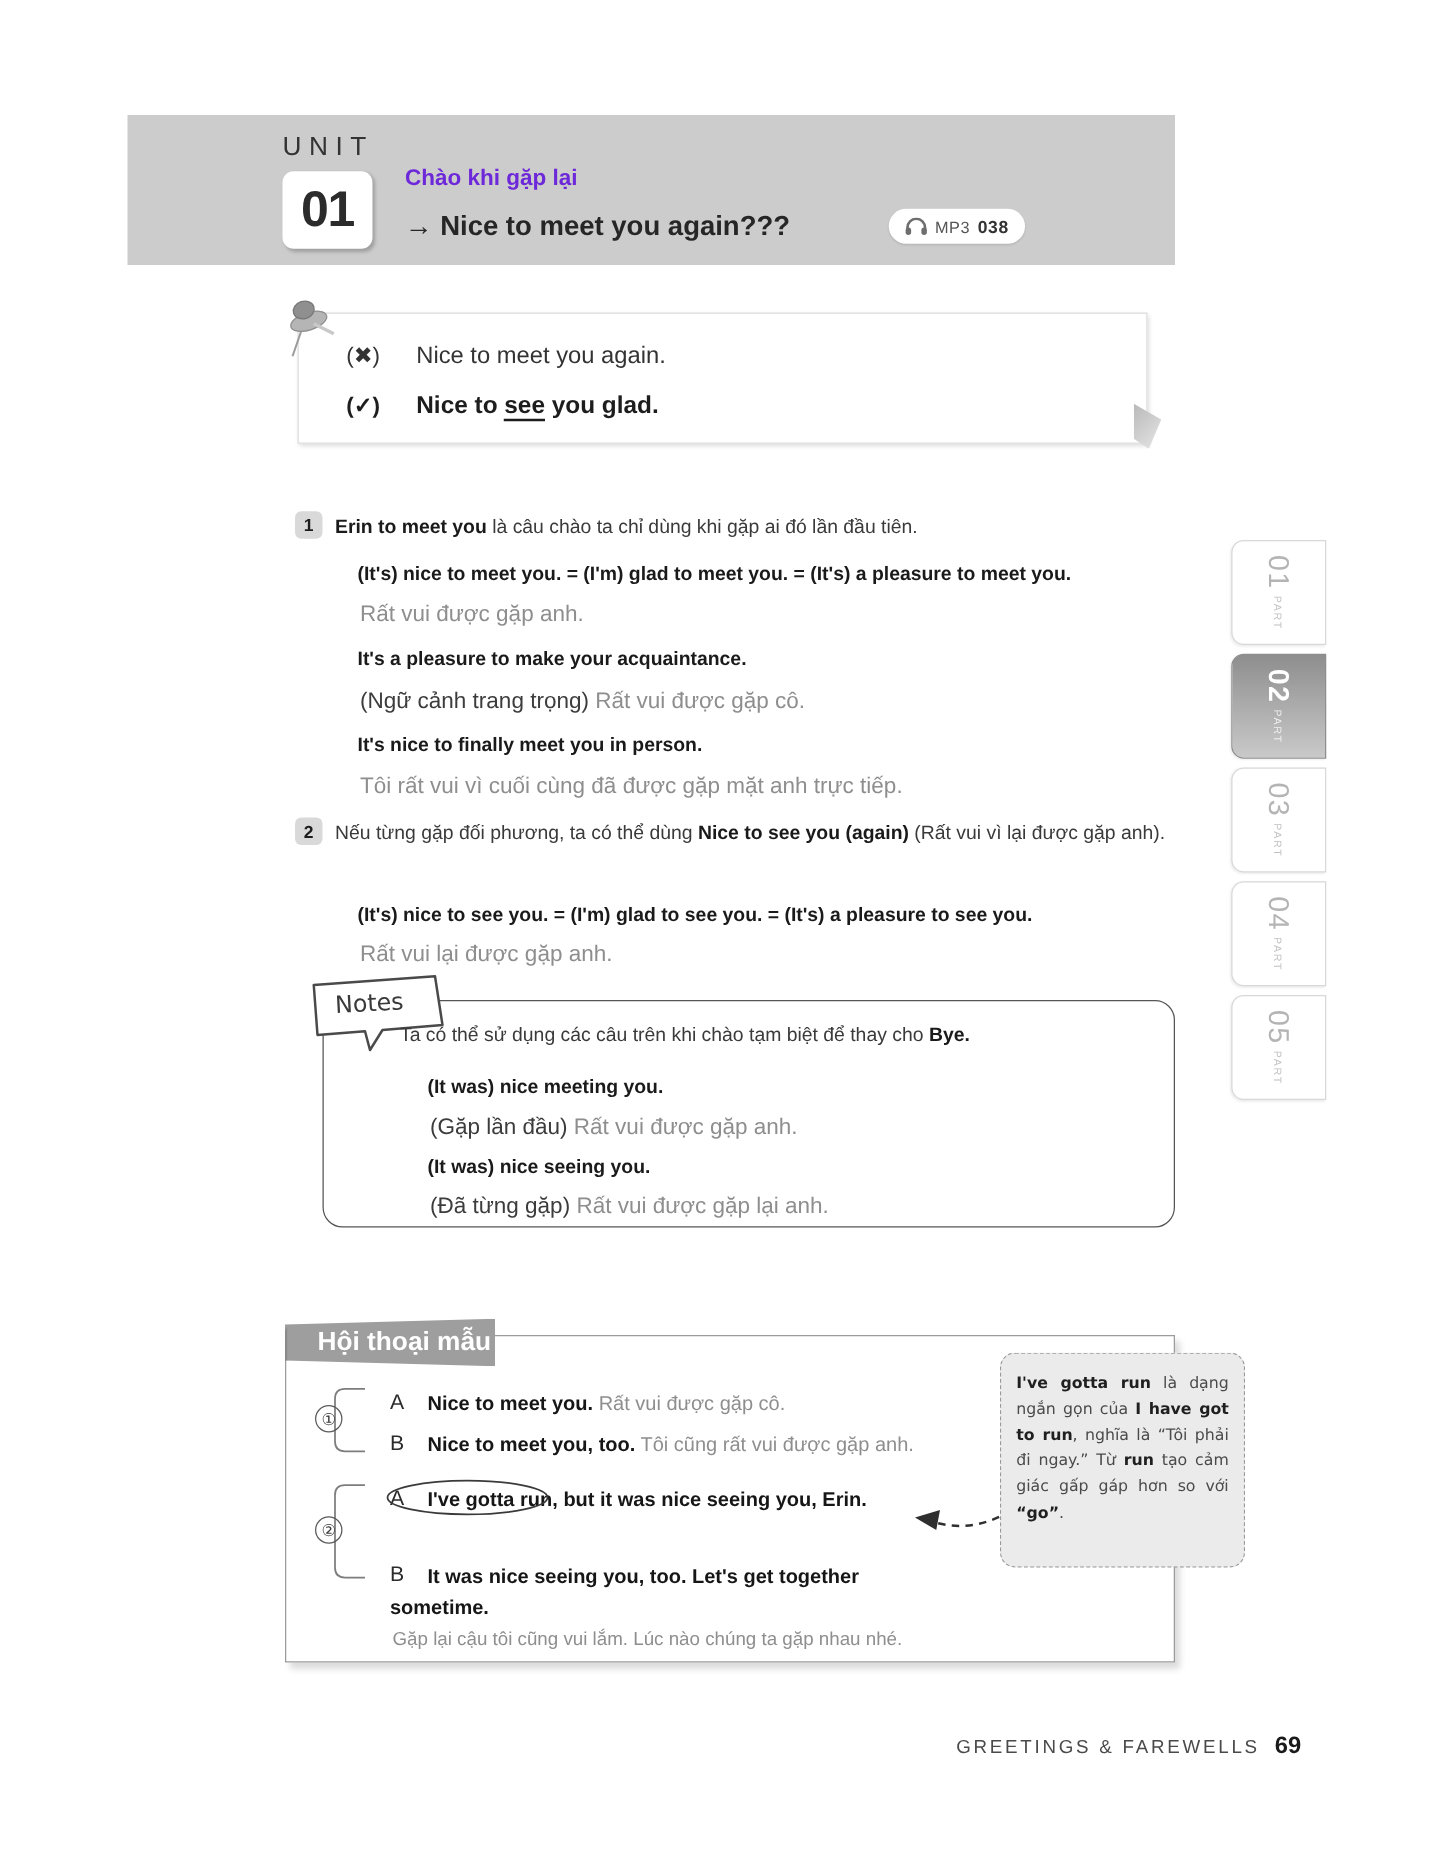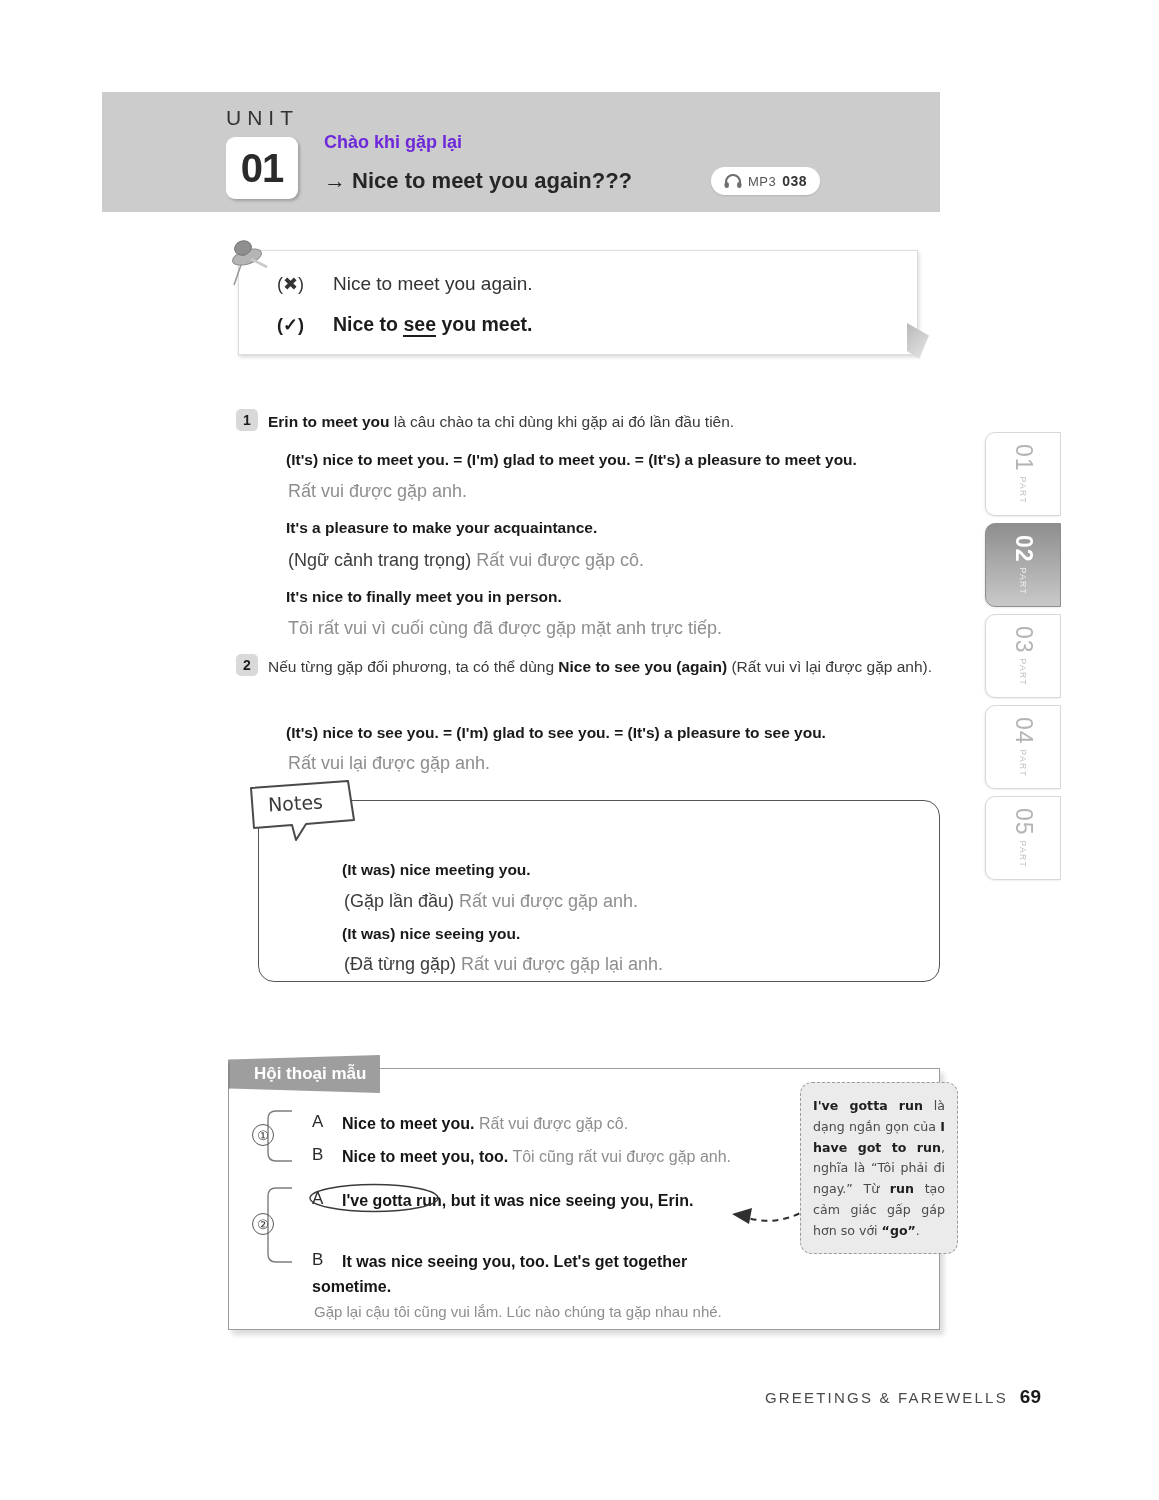--- a/index.html
+++ b/index.html
@@ -120,22 +120,22 @@
 
   
   .dlg-box {
     position: absolute; left: 228px; top: 1068px;
     width: 712px; height: 262px;
     border: 1px solid #9b9b9b; background: #fff;
     box-shadow: 4px 5px 5px rgba(0,0,0,0.14);
   }
   .dlg-banner {
     position: absolute; left: 228px; top: 1055px;
-    width: 152px; height: 38px; background: #9e9e9e;
-    color: #ffffff; font-size: 17px; font-weight: 700;
+    width: 168px; height: 38px; background: #9e9e9e;
+    color: #ffffff; font-size: 21px; font-weight: 700;
     display: flex; align-items: center; padding-left: 26px;
     clip-path: polygon(0 12%, 100% 0, 100% 100%, 0 88%);
   }
   .dlg-banner::before {
     content: ""; position: absolute; left: -10px; top: 6px;
     width: 12px; height: 30px; background: #8a8a8a;
     clip-path: polygon(100% 0, 100% 100%, 0 72%);
   }
 
   .dlg-line { position: absolute; font-size: 16px; line-height: 1.45; }
@@ -144,21 +144,21 @@
   .spk { position: absolute; font-size: 17px; color: #2b2b2b; }
   .circnum {
     position: absolute; width: 22px; height: 22px; border-radius: 50%;
     border: 1.2px solid #5a5a5a; font-size: 13px; color: #3a3a3a;
     display: flex; align-items: center; justify-content: center;
   }
 
   
   .tip-box {
     position: absolute; left: 800px; top: 1082px;
-    width: 158px; height: 172px;
+    width: 196px; height: 172px;
     background: #ebebeb; border: 1.5px dashed #9a9a9a;
     border-radius: 12px; padding: 13px 12px;
     font-size: 12.6px; line-height: 1.65; color: #4a4a4a;
     font-family: "DejaVu Sans", sans-serif;
     text-align: justify;
   }
   .tip-box b { color: #1f1f1f; font-weight: 700; }
 
   
   .tabs { position: absolute; left: 985px; top: 432px; }
@@ -220,21 +220,21 @@
       <ellipse cx="26" cy="22" rx="15" ry="7" transform="rotate(-18 26 22)" fill="#b5b5b5" stroke="#8e8e8e" stroke-width="1"></ellipse>
       <ellipse cx="22" cy="13" rx="8.5" ry="7" transform="rotate(-18 22 13)" fill="#8f8f8f" stroke="#777" stroke-width="1"></ellipse>
       <line x1="30" y1="24" x2="46" y2="32" stroke="#c9c9c9" stroke-width="2.6"></line>
     </svg>
     <div class="pin-row r1">
       <span class="mark">(✖)</span>
       <span>Nice to meet you again.</span>
     </div>
     <div class="pin-row r2">
       <span class="mark">(✓)</span>
-      <span><span>Nice to </span><span class="uline">see</span><span> you meet.</span></span>
+      <span><span>Nice to </span><span class="uline">see</span><span> you glad.</span></span>
     </div>
   </div>
 
   <div class="numpt" style="left:236px; top:408px; width:720px;">
     <div class="numbadge">1</div>
     <div class="numtext"><b>Erin to meet you</b><span> là câu chào ta chỉ dùng khi gặp ai đó lần đầu tiên.</span></div>
   </div>
 
   <div class="ex-en" style="left:286px; top:448px;">(It's) nice to meet you. = (I'm) glad to meet you. = (It's) a pleasure to meet you.</div>
   <div class="ex-vi" style="left:288px; top:478px;">Rất vui được gặp anh.</div>
@@ -253,20 +253,21 @@
   <div class="ex-en" style="left:286px; top:721px;">(It's) nice to see you. = (I'm) glad to see you. = (It's) a pleasure to see you.</div>
   <div class="ex-vi" style="left:288px; top:750px;">Rất vui lại được gặp anh.</div>
 
   <div class="notes-box"></div>
   <div class="notes-tag">
     <svg width="112" height="66" viewBox="0 0 112 66">
       <path d="M3 10 L100 3 L106 42 L58 46 L48 62 L44 47 L6 50 Z" fill="#ffffff" stroke="#4a4a4a" stroke-width="2" stroke-linejoin="round"></path>
     </svg>
     <div class="txt">Notes</div>
   </div>
+  <div class="notes-lead"><span>Ta có thể sử dụng các câu trên khi chào tạm biệt để thay cho </span><b>Bye.</b></div>
 
   <div class="ex-en" style="left:342px; top:858px;">(It was) nice meeting you.</div>
   <div class="ex-vi" style="left:344px; top:888px;"><span class="dark">(Gặp lần đầu) </span><span>Rất vui được gặp anh.</span></div>
 
   <div class="ex-en" style="left:342px; top:922px;">(It was) nice seeing you.</div>
   <div class="ex-vi" style="left:344px; top:951px;"><span class="dark">(Đã từng gặp) </span><span>Rất vui được gặp lại anh.</span></div>
 
   <div class="dlg-box"></div>
   <div class="dlg-banner">Hội thoại mẫu</div>
 

